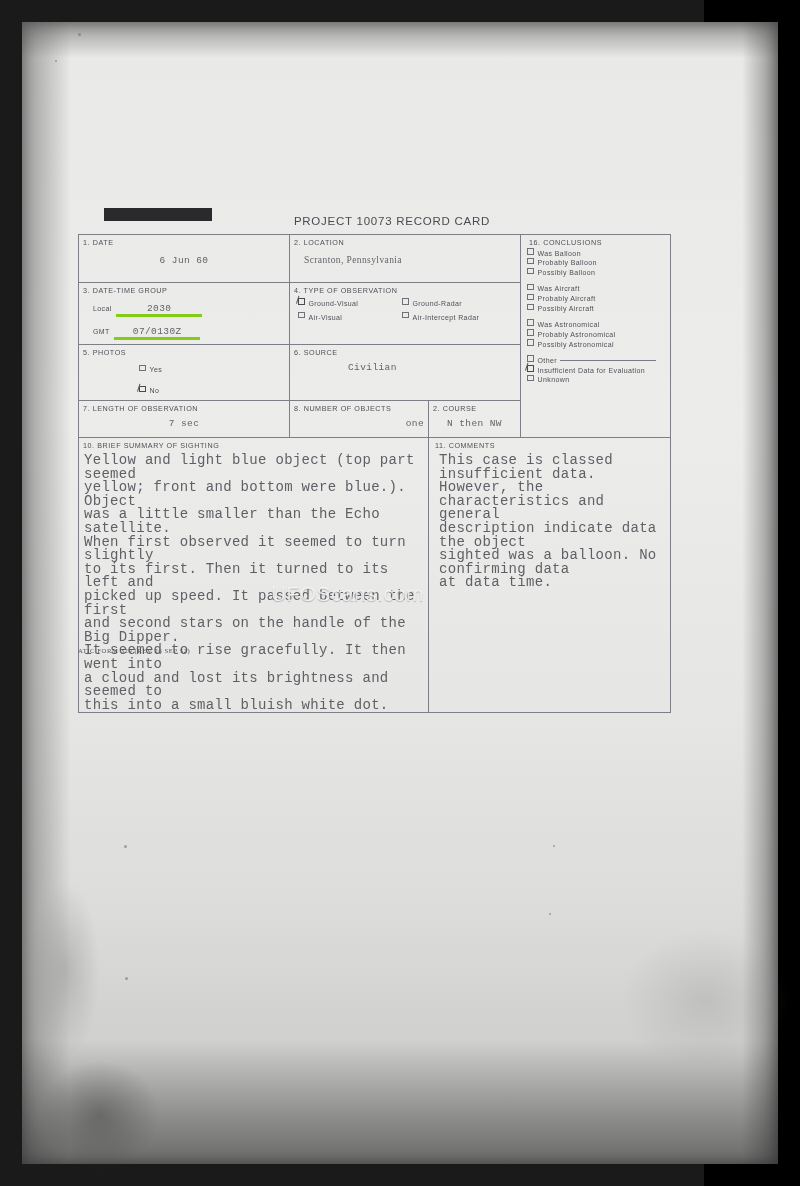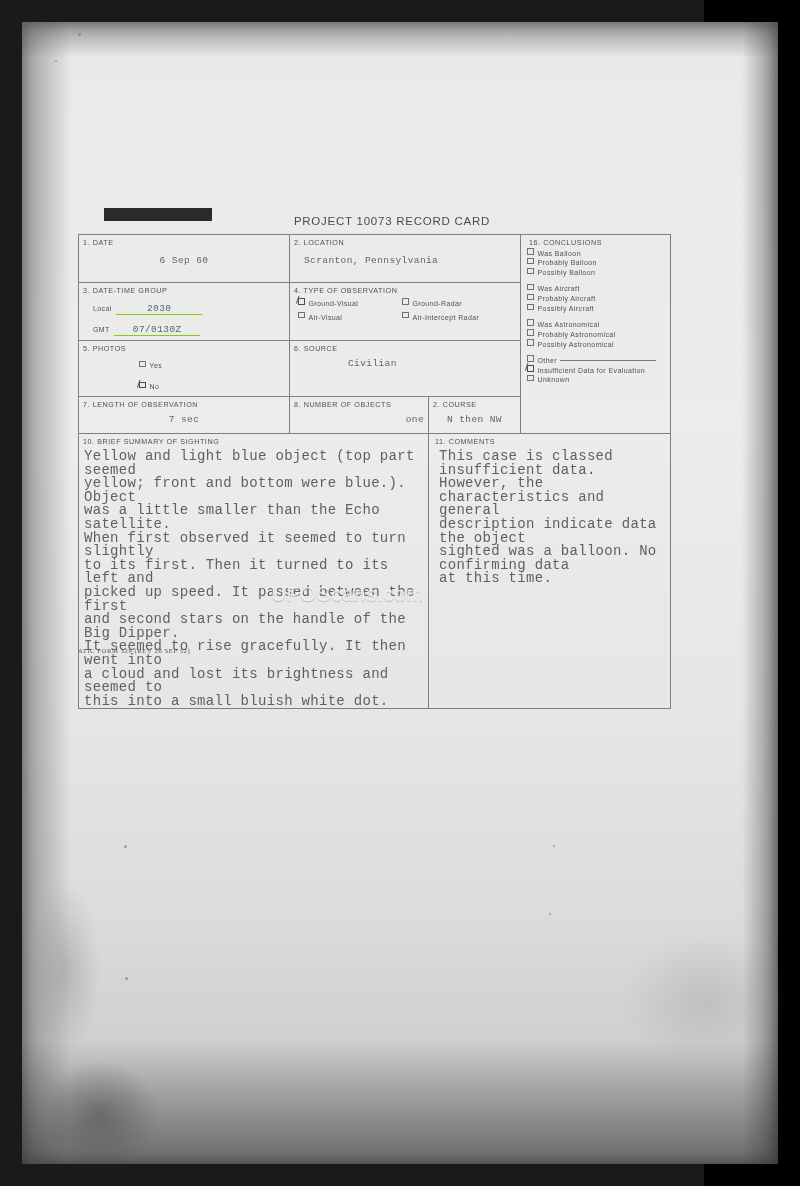--- a/index.html
+++ b/index.html
@@ -149,21 +149,21 @@
   }
 
   
   .row-h { height: 47px; }
   .row-h2 { height: 41px; }
   .row-h3 { height: 35px; margin-top: 36px; }
   .row-h4 { height: 36px; }
 
   .underline-field {
     display: inline-block;
-    border-bottom: 1px solid #84cc16;
+    border-bottom: 3px solid #84cc16;
     min-width: 86px;
     text-align: center;
   }
 
   
   .concl-group { margin: 1px 0 0 6px; }
   .concl-line {
     font-size: 7px;
     letter-spacing: 0.35px;
     color: #4f4f57;
@@ -241,25 +241,25 @@
         <col style="width:211px">
         <col style="width:139px">
         <col style="width:92px">
         <col style="width:150px">
       </colgroup>
 
       <tbody>
           <tr>
         <td class="row-h">
           <span class="lbl">1. DATE</span>
-          <div class="cell-pad center tw-val" style="padding-top:8px;">6 Sep 60</div>
+          <div class="cell-pad center tw-val" style="padding-top:8px;">6 Jun 60</div>
         </td>
         <td class="row-h" colspan="2">
           <span class="lbl">2. LOCATION</span>
-          <div class="cell-pad tw-val" style="padding-top:8px;padding-left:14px;">Scranton, Pennsylvania</div>
+          <div class="cell-pad tw-val" style="padding-top:8px;padding-left:14px;font-family:Liberation Serif, serif;">Scranton, Pennsylvania</div>
         </td>
         <td rowspan="4">
           <span class="lbl" style="padding-left:8px;">16. CONCLUSIONS</span>
           <div id="conclusions-host">
                 <div class="concl-group">
                   <div class="concl-line"><span class="opt"><span class="chk"></span><span>Was Balloon</span></span></div>
                   <div class="concl-line"><span class="opt"><span class="chk"></span><span>Probably Balloon</span></span></div>
                   <div class="concl-line"><span class="opt"><span class="chk"></span><span>Possibly Balloon</span></span></div>
                 </div>
                 <div class="concl-gap"></div>
@@ -358,21 +358,21 @@
                 <div class="tw">this into a small bluish white dot.</div>
               </div>
         </td>
         <td colspan="2" style="height:181px;">
           <span class="lbl" style="padding-left:6px;">11. COMMENTS</span>
           <div class="summary-body" id="comments-host" style="padding-left:10px;">
                 <div class="tw">This case is classed insufficient data.</div>
                 <div class="tw">However, the characteristics and general</div>
                 <div class="tw">description indicate data the object</div>
                 <div class="tw">sighted was a balloon. No confirming data</div>
-                <div class="tw">at this time.</div>
+                <div class="tw">at data time.</div>
               </div>
         </td>
       </tr>
     </tbody>
       </table>
 
     <div class="form-footer">ATIC FORM 329 (REV 26 SEP 52)</div>
   </div>
 
   <div id="watermark">UFOScans.com</div>

